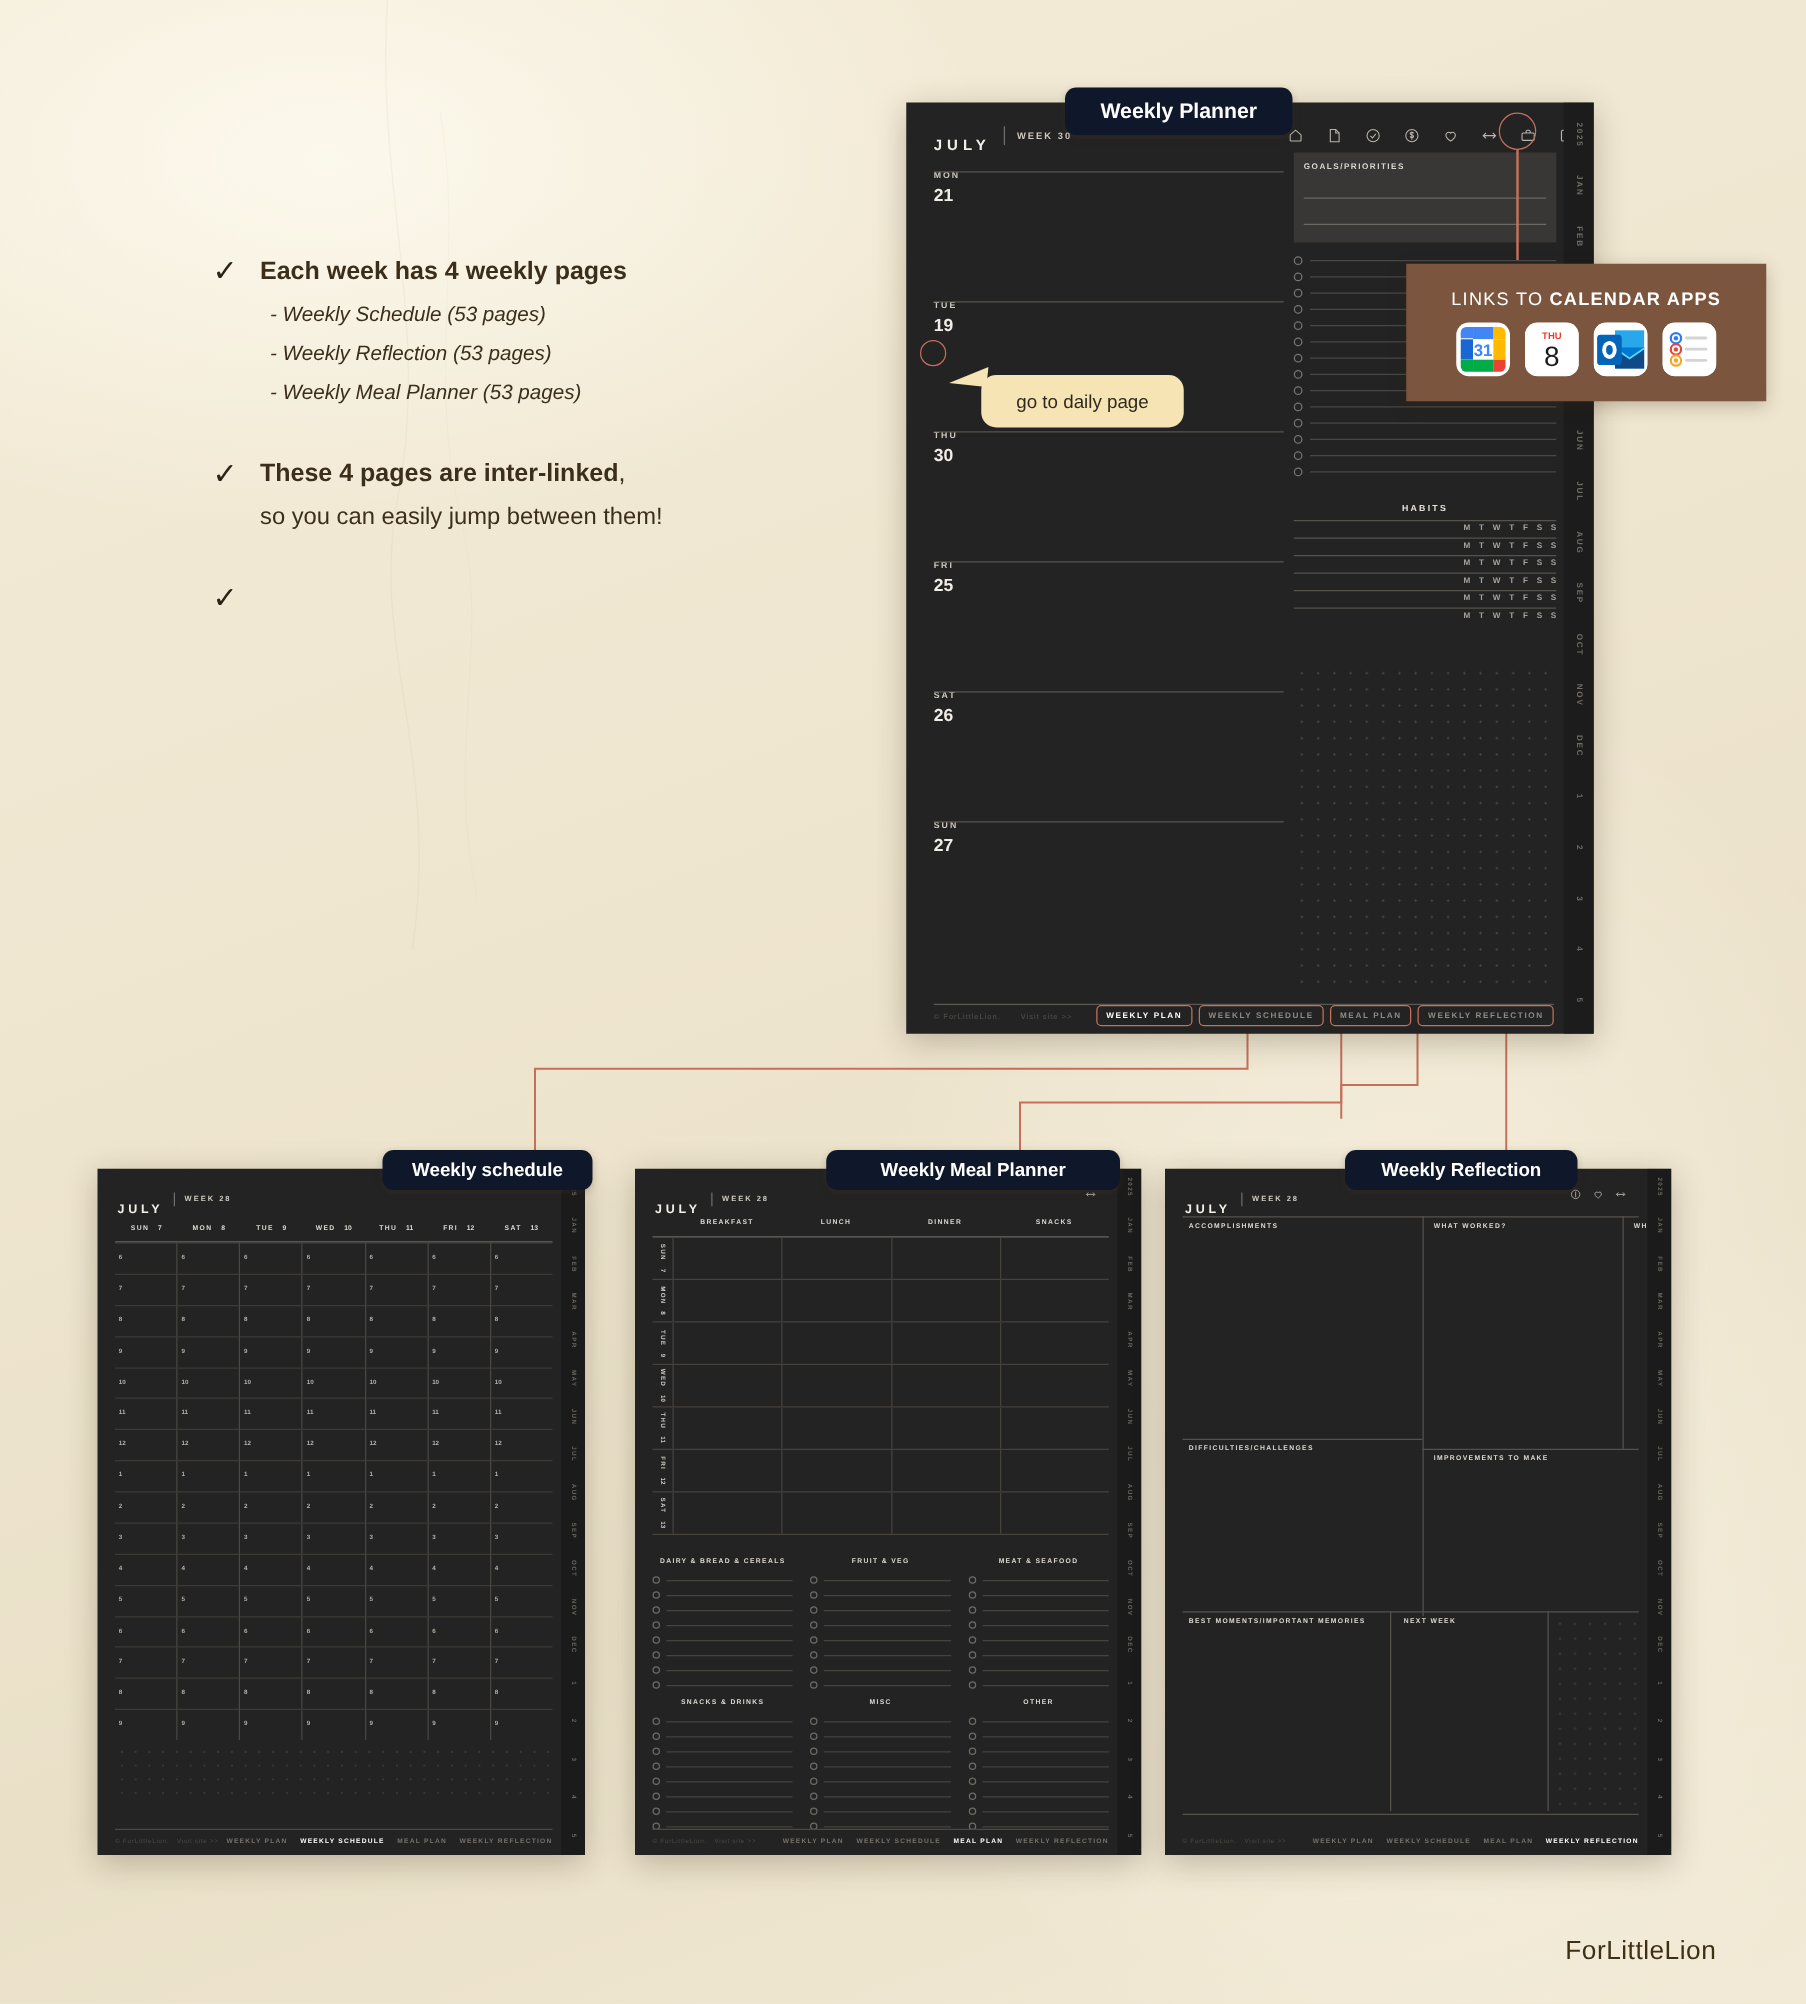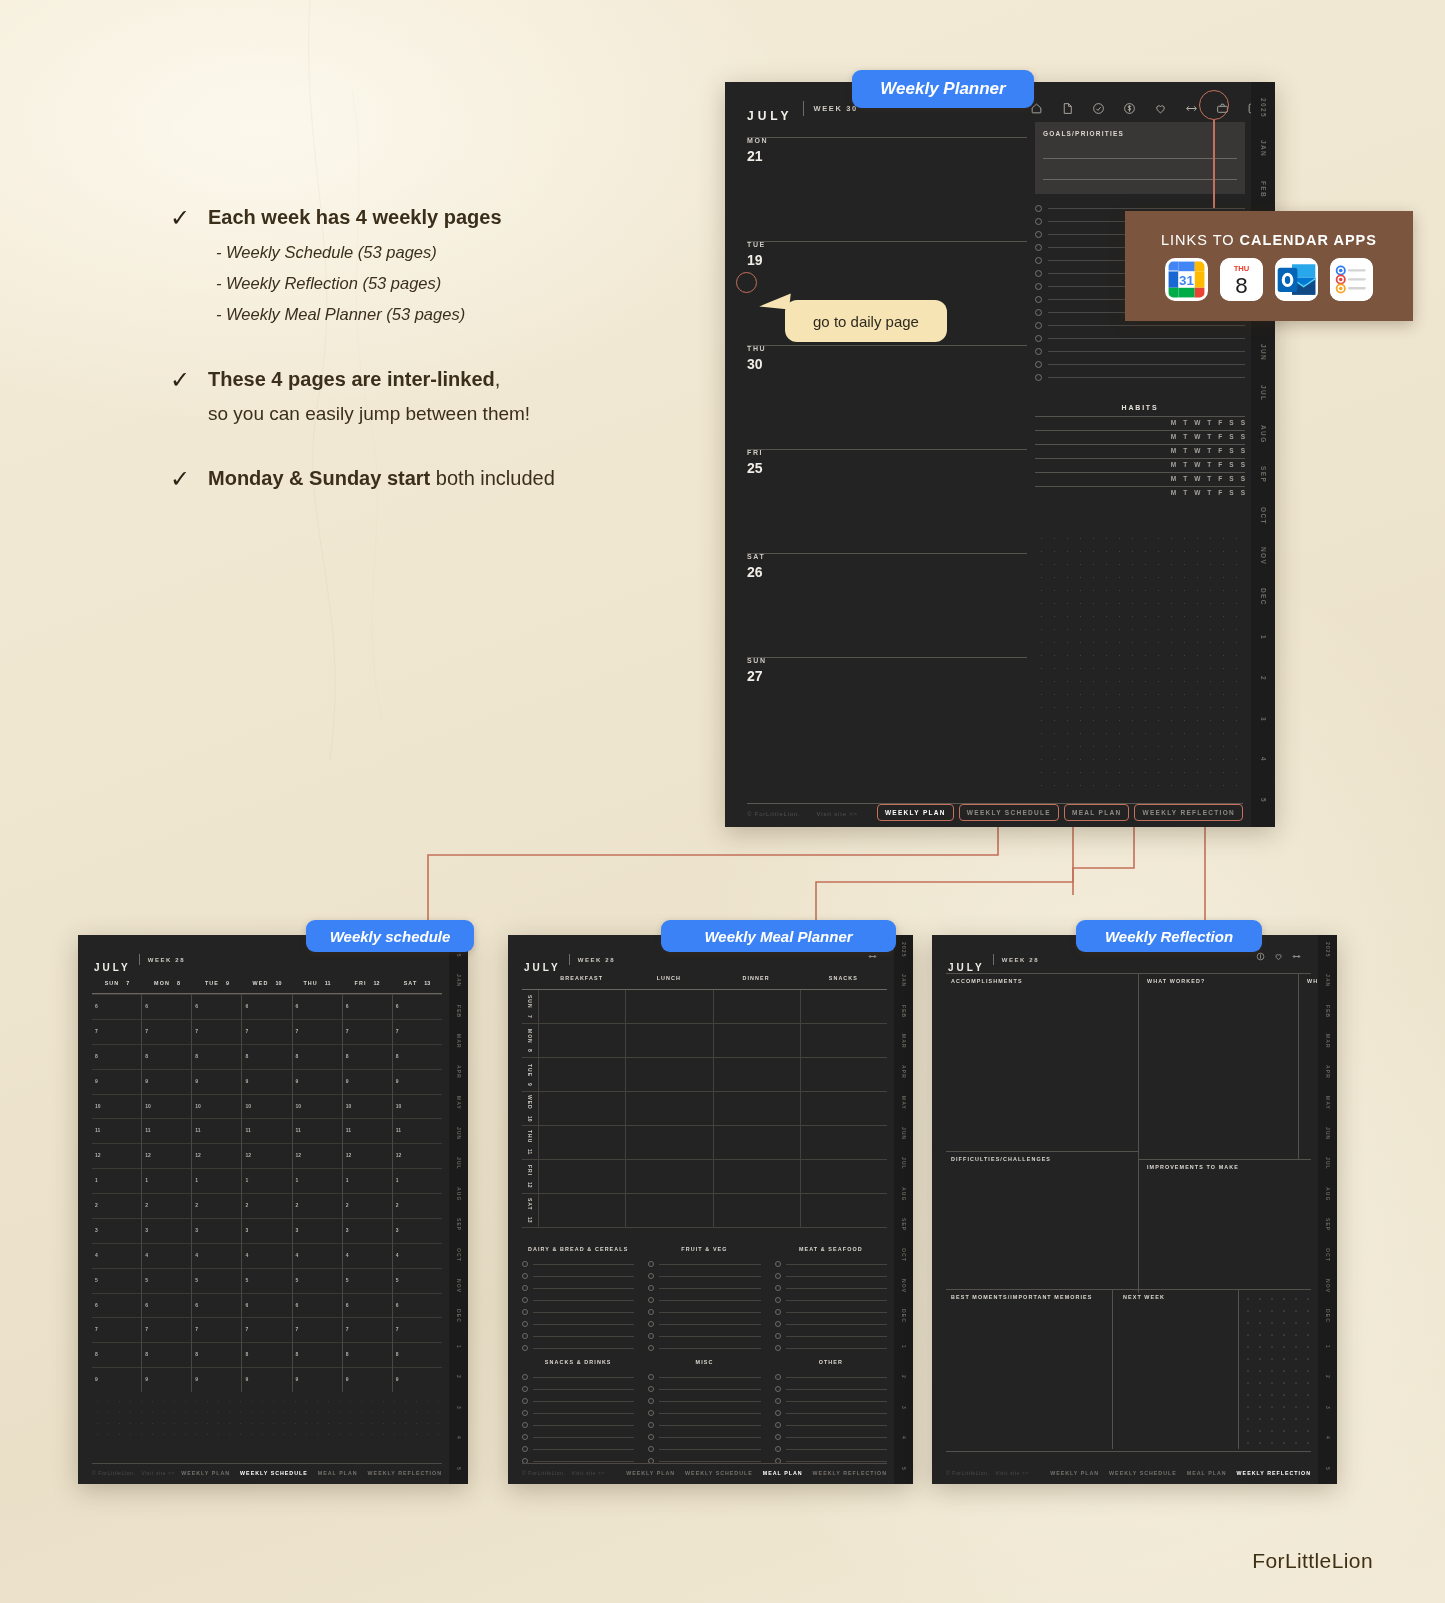--- a/index.html
+++ b/index.html
@@ -99,22 +99,22 @@
   #wp-credit .vs{ margin-left:16px; }
   #wp-tabs{ position:absolute; right:32px; bottom:6px; display:flex; gap:5px; }
   .navtab{
     border:1.2px solid #c4705a; border-radius:4px; padding:4px 7px;
     font-size:6.5px; letter-spacing:1.3px; font-weight:700; color:#8f8c87; background:#232323;
   }
   .navtab.active{ color:#ffffff; }
 
   
   .bubble{
-    position:absolute; background:#3b82f6; color:#fff; border-radius:9px;
-    font-style:italic; font-weight:700; display:flex; align-items:center; justify-content:center;
+    position:absolute; background:#0f172a; color:#fff; border-radius:9px;
+    font-weight:700; display:flex; align-items:center; justify-content:center;
     box-shadow:0 2px 6px rgba(80,50,30,.25);
   }
   #tip-daily{
     position:absolute; left:785px; top:300px; width:162px; height:42px;
     background:#f6e4b4; color:#2f2a20; border-radius:12px; display:flex;
     align-items:center; justify-content:center; font-size:15px; font-weight:400;
   }
   #tip-tail{ position:absolute; left:760px; top:292px; width:0; height:0;
              border-left:30px solid transparent; border-bottom:16px solid #f6e4b4;
              transform:rotate(6deg); }
@@ -232,21 +232,20 @@
   <div class="bullet">
     <span class="tick">✓</span>
     <span class="b-main"><span>These 4 pages are inter-linked</span><span class="reg">,</span></span>
   </div>
   <div class="b-sec">so you can easily jump between them!</div>
 
   <div style="height:40px"></div>
 
   <div class="bullet">
     <span class="tick">✓</span>
-    <span class="b-main"><span>Monday &amp; Sunday start</span><span class="reg"> both included</span></span>
   </div>
 </div>
 
 <svg id="connectors">
 
   <circle cx="889" cy="755" r="5" fill="#c4705a"></circle>
   <path d="M889 755 L889 813" stroke="#c4705a" stroke-width="1.6" fill="none"></path>
   <path d="M998 826 L998 855 L428 855 L428 930" stroke="#c4705a" stroke-width="1.6" fill="none"></path>
   <path d="M1073 826 L1073 882 L816 882 L816 930" stroke="#c4705a" stroke-width="1.6" fill="none"></path>
   <path d="M1134 826 L1134 868 L1073 868 L1073 895" stroke="#c4705a" stroke-width="1.6" fill="none"></path>

